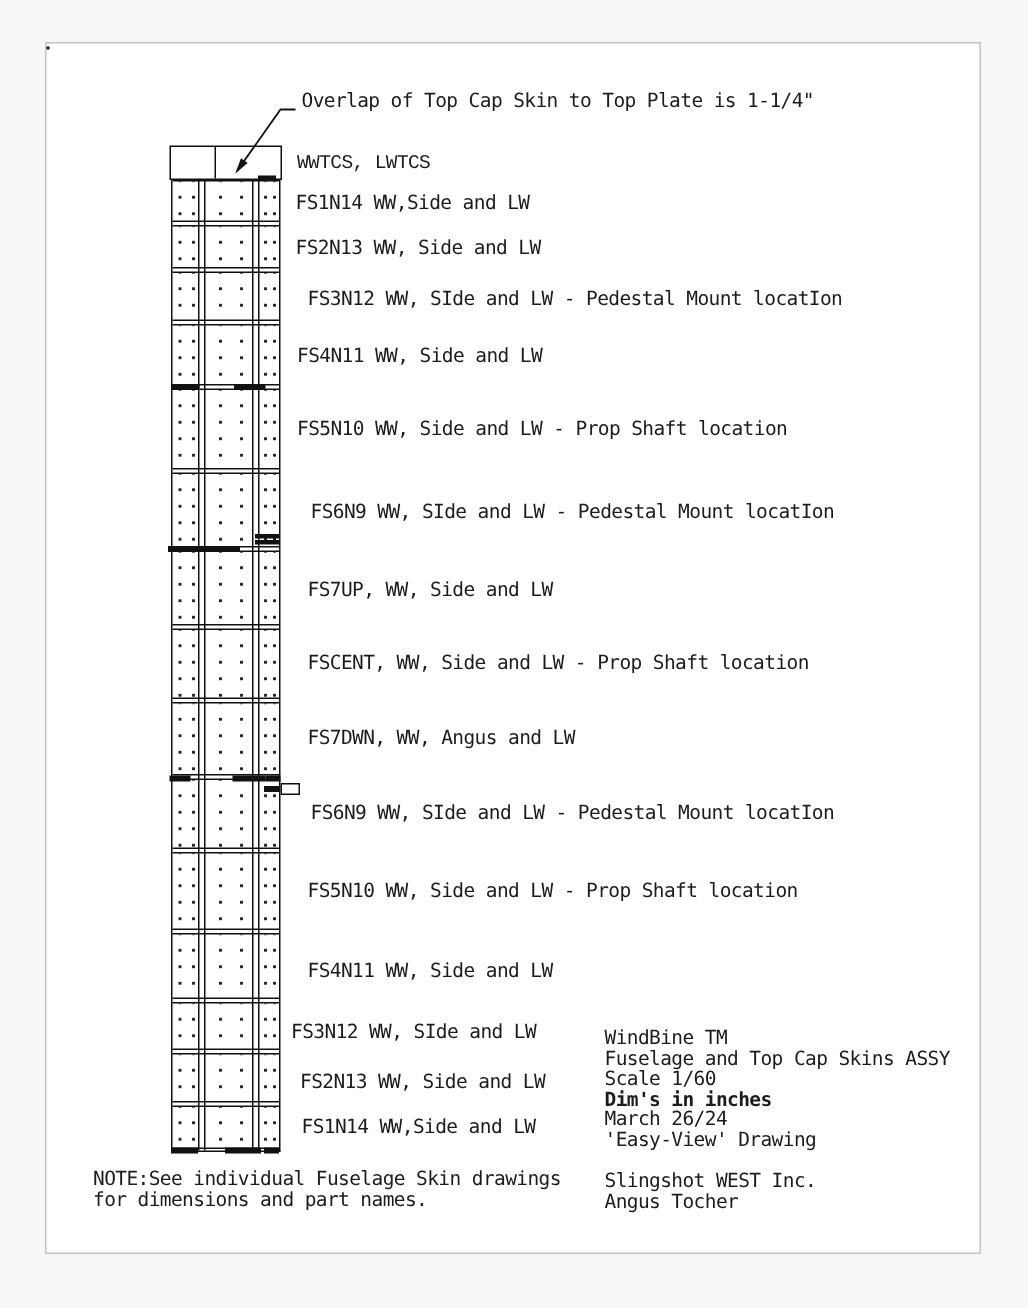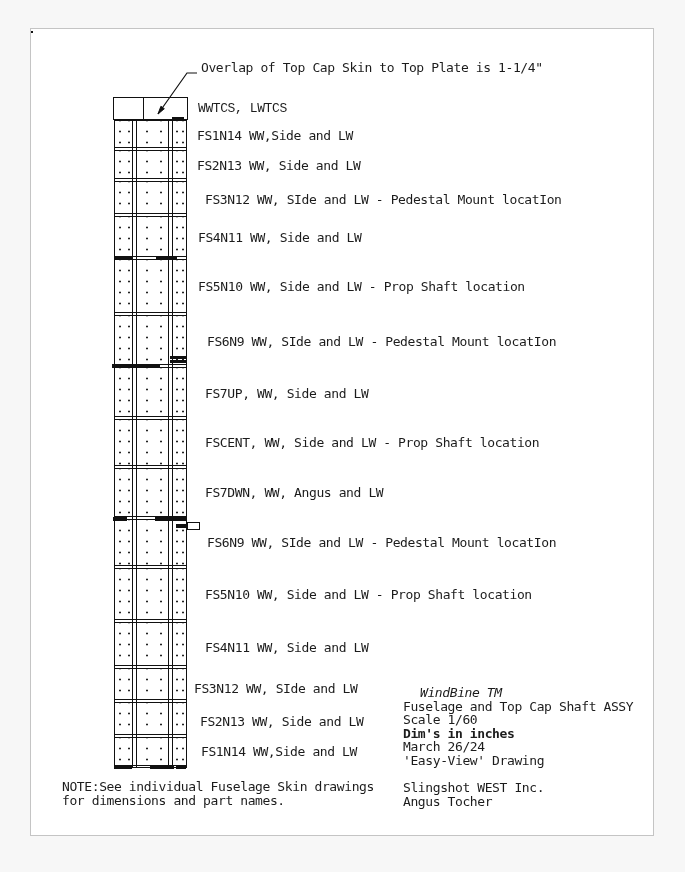--- a/index.html
+++ b/index.html
@@ -115,22 +115,22 @@
     <div class="cad-text" style="left: 207px; top: 335px;">FS6N9 WW, SIde and LW - Pedestal Mount locatIon</div>
     <div class="cad-text" style="left: 205px; top: 387px;">FS7UP, WW, Side and LW</div>
     <div class="cad-text" style="left: 205px; top: 436px;">FSCENT, WW, Side and LW - Prop Shaft location</div>
     <div class="cad-text" style="left: 205px; top: 486px;">FS7DWN, WW, Angus and LW</div>
     <div class="cad-text" style="left: 207px; top: 536px;">FS6N9 WW, SIde and LW - Pedestal Mount locatIon</div>
     <div class="cad-text" style="left: 205px; top: 588px;">FS5N10 WW, Side and LW - Prop Shaft location</div>
     <div class="cad-text" style="left: 205px; top: 641px;">FS4N11 WW, Side and LW</div>
     <div class="cad-text" style="left: 194px; top: 682px;">FS3N12 WW, SIde and LW</div>
     <div class="cad-text" style="left: 200px; top: 715px;">FS2N13 WW, Side and LW</div>
     <div class="cad-text" style="left: 201px; top: 745px;">FS1N14 WW,Side and LW</div>
-    <div class="cad-text" style="left: 420px; top: 686px; font-style: italic;">WindBine TM</div>
-    <div class="cad-text" style="left: 403px; top: 699.6px;">Fuselage and Top Cap Shaft ASSY</div>
+    <div class="cad-text" style="left: 403px; top: 686px;">WindBine TM</div>
+    <div class="cad-text" style="left: 403px; top: 699.6px;">Fuselage and Top Cap Skins ASSY</div>
     <div class="cad-text" style="left: 403px; top: 713.2px;">Scale 1/60</div>
     <div class="cad-text" style="left: 403px; top: 726.8px; font-weight: bold;">Dim's in inches</div>
     <div class="cad-text" style="left: 403px; top: 740.4px;">March 26/24</div>
     <div class="cad-text" style="left: 403px; top: 754px;">'Easy-View' Drawing</div>
     <div class="cad-text" style="left: 403px; top: 781px;">Slingshot WEST Inc.</div>
     <div class="cad-text" style="left: 403px; top: 794.6px;">Angus Tocher</div>
     <div class="cad-text" style="left: 62px; top: 780px;">NOTE:See individual Fuselage Skin drawings</div>
     <div class="cad-text" style="left: 62px; top: 793.5px;">for dimensions and part names.</div>
   </div>
 

